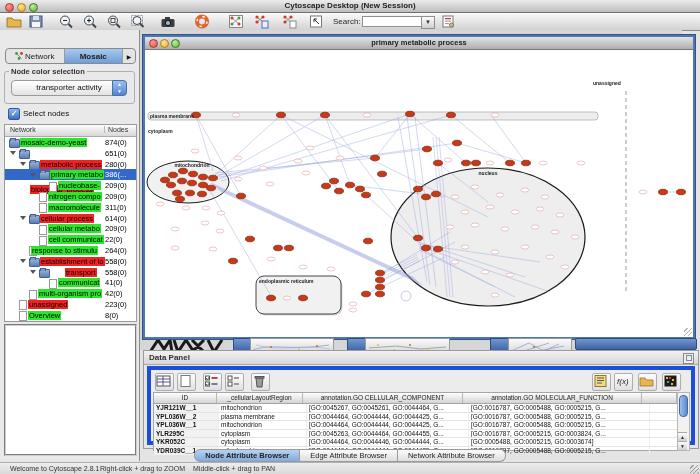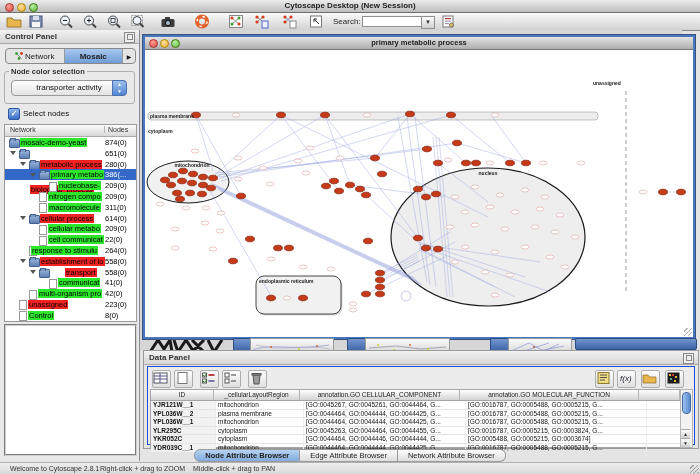--- a/index.html
+++ b/index.html
@@ -88,21 +88,21 @@
   #canvas-grip{position:absolute;right:1px;bottom:1px;width:8px;height:8px;
     background:repeating-linear-gradient(135deg,transparent 0 2px,#b5b5b5 2px 3px);}
   
   .mini{position:absolute;top:308px;height:12px;}
   .mini-stub{background:linear-gradient(#7296cc,#3d64a8);border:1px solid #2f4d84;}
   .mini-body{background:linear-gradient(#fbfbfb,#dcdcdc);border:1px solid #9a9a9a;overflow:hidden;}
   
   #data-panel{left:143px;top:350px;width:554px;height:97px;background:#e6e6e6;
     border:1px solid #9a9a9a;}
   #dp-body{position:absolute;left:3px;top:15px;right:3px;bottom:3px;background:#ececec;
-    border:1px solid #1d4ed8;}
+    border:4px solid #1d4ed8;}
   .dpi{position:absolute;top:3px;width:17px;height:16px;background:linear-gradient(#fdfdfd,#e0e0e0);
     border:1px solid #adadad;border-radius:2px;}
   .dpi svg{width:15px;height:14px;margin:0px;}
   #dp-table{position:absolute;left:2px;top:22px;right:13px;height:57px;background:#fff;
     border:1px solid #a5a5a5;font-size:6.5px;}
   .dp-hrow{display:flex;height:10px;background:linear-gradient(#fefefe,#d4d4d4);
     border-bottom:1px solid #a5a5a5;color:#222;}
   .dp-hrow div{border-right:1px solid #b5b5b5;text-align:center;line-height:10px;overflow:hidden;white-space:nowrap;}
   .dp-row{display:flex;height:7.6px;border-bottom:1px solid #e4e4e4;color:#111;}
   .dp-row div{border-right:1px solid #eee;padding-left:2px;line-height:7.6px;overflow:hidden;white-space:nowrap;}
@@ -210,24 +210,20 @@
   <span class="tbi" style="left:440px"><svg viewBox="0 0 16 15">
         <rect x="3" y="2" width="10" height="11" fill="#fff" stroke="#777"></rect>
         <rect x="5" y="4" width="6" height="1.2" fill="#b33"></rect>
         <rect x="5" y="6.5" width="6" height="1.2" fill="#99b"></rect>
         <rect x="5" y="9" width="4" height="1.2" fill="#99b"></rect>
         <circle cx="11.5" y="11" cy="11" r="2" fill="#d8c06a" stroke="#876"></circle>
       </svg></span>
 </div>
 
 <div id="control-panel" class="abs">
-  <div class="panel-head">
-    <span class="pt">Control Panel</span>
-    <span class="float-ic"></span>
-  </div>
   <div id="cp-tabs">
     <div class="cp-tab">
       <svg width="8" height="8" viewBox="0 0 8 8">
           <line x1="1.5" y1="1.5" x2="6.5" y2="6.5" stroke="#888"></line>
           <circle cx="1.5" cy="1.5" r="1.4" fill="#3aa13a"></circle>
           <circle cx="6.5" cy="1.5" r="1.4" fill="#d23b1a"></circle>
           <circle cx="4" cy="6.5" r="1.4" fill="#3aa13a"></circle>
         </svg>
       <span>Network</span>
     </div>
@@ -334,21 +330,21 @@
           <span class="lbl green" style="left: 33px;">multi-organism pro</span>
           <span class="cnt">42(0)</span>
         </div>
         <div class="trow">
           <span class="doc" style="left: 14px;"></span>
           <span class="lbl red" style="left: 23px;">unassigned</span>
           <span class="cnt">223(0)</span>
         </div>
         <div class="trow">
           <span class="doc" style="left: 14px;"></span>
-          <span class="lbl green" style="left: 23px;">Control</span>
+          <span class="lbl green" style="left: 23px;">Overview</span>
           <span class="cnt">8(0)</span>
         </div>
       </div>
   </div>
   <div id="birdseye"></div>
 </div>
 
 <div id="desktop" class="abs">
   <div id="net-window">
     <div id="net-titlebar">

